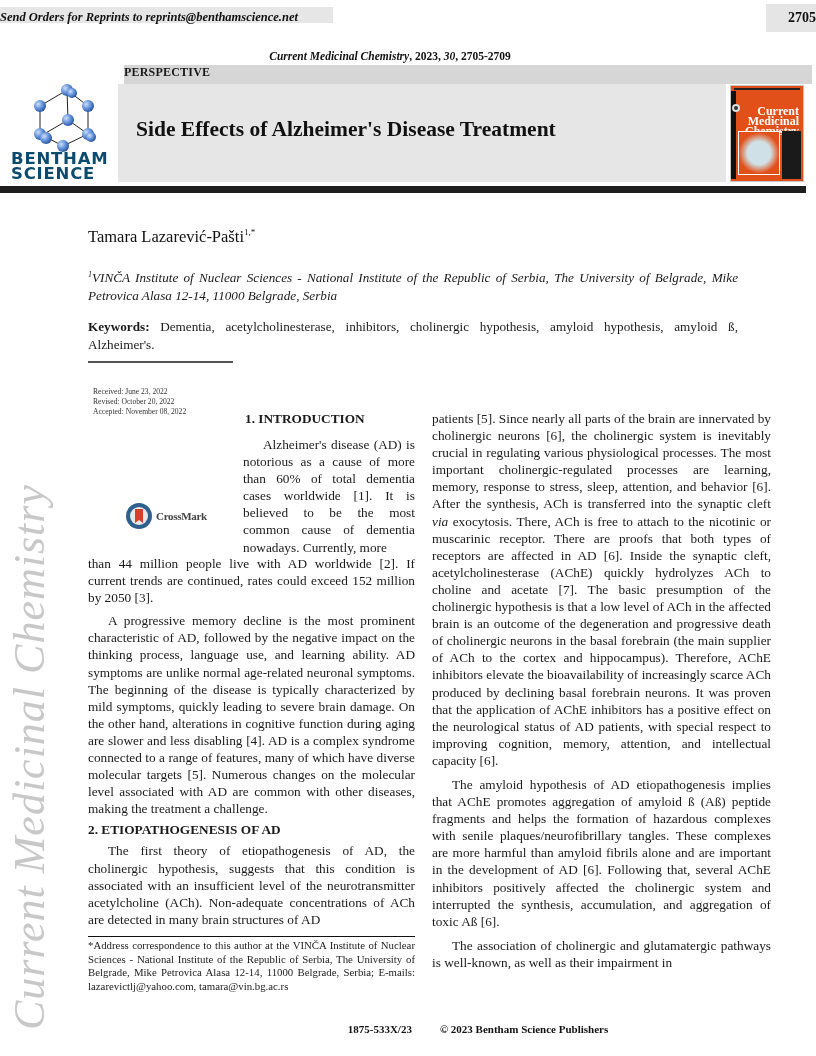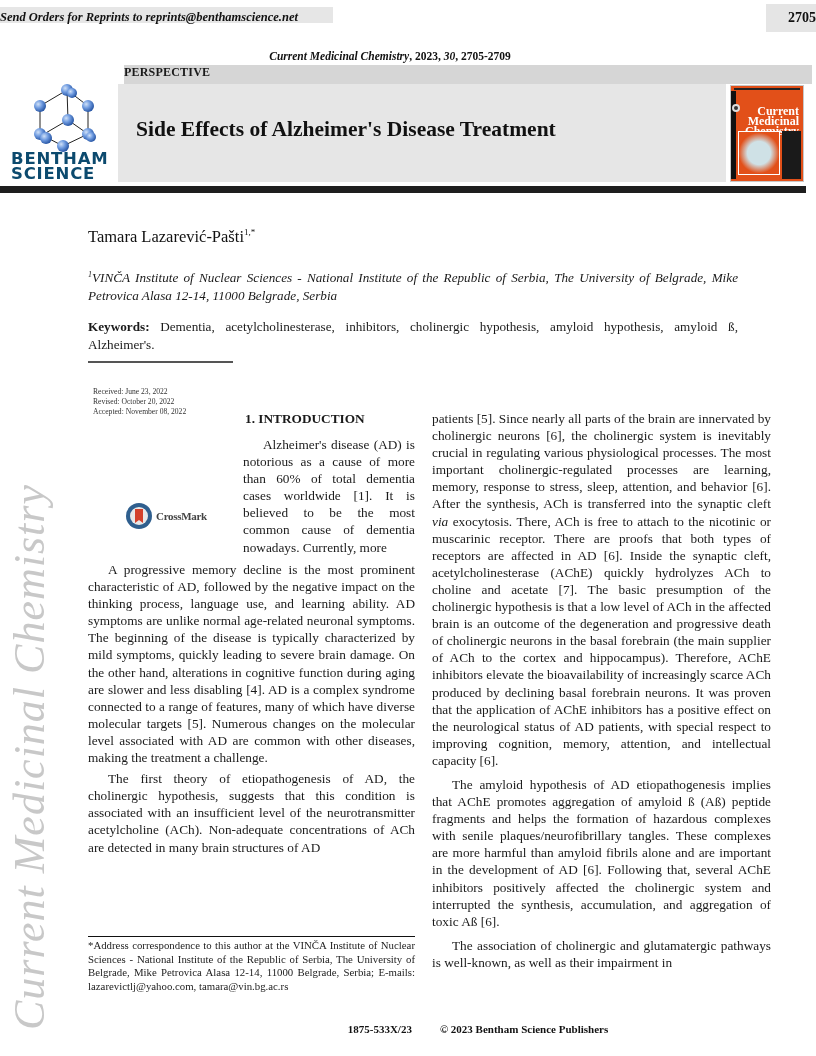--- a/index.html
+++ b/index.html
@@ -176,21 +176,23 @@
 </div>
 
 <div class="col intro-head">
     <h2>1. INTRODUCTION</h2>
   </div>
 <div class="col intro-wrap">
     <p>Alzheimer's disease (AD) is notorious as a cause of more than 60% of total dementia cases worldwide [1]. It is believed to be the most common cause of dementia nowadays. Currently, more</p>
   </div>
 
 <div class="col left-main" style="top:519px;">
+  <p style="text-indent:0;">than 44 million people live with AD worldwide [2]. If current trends are continued, rates could exceed 152 million by 2050 [3].</p>
   <p style="margin-top:6px;">A progressive memory decline is the most prominent characteristic of AD, followed by the negative impact on the thinking process, language use, and learning ability. AD symptoms are unlike normal age-related neuronal symptoms. The beginning of the disease is typically characterized by mild symptoms, quickly leading to severe brain damage. On the other hand, alterations in cognitive function during aging are slower and less disabling [4]. AD is a complex syndrome connected to a range of features, many of which have diverse molecular targets [5]. Numerous changes on the molecular level associated with AD are common with other diseases, making the treatment a challenge.</p>
+  <h2 style="margin-top:4px;">2. ETIOPATHOGENESIS OF AD</h2>
   <p style="margin-top:4px;">The first theory of etiopathogenesis of AD, the cholinergic hypothesis, suggests that this condition is associated with an insufficient level of the neurotransmitter acetylcholine (ACh). Non-adequate concentrations of ACh are detected in many brain structures of AD</p>
 </div>
 
 <div class="footnote-rule"></div>
 <div class="footnote">*Address correspondence to this author at the VINČA Institute of Nuclear Sciences - National Institute of the Republic of Serbia, The University of Belgrade, Mike Petrovica Alasa 12-14, 11000 Belgrade, Serbia; E-mails: lazarevictlj@yahoo.com, tamara@vin.bg.ac.rs</div>
 
 <div class="col right-col">
   <p style="text-indent:0;"><span>patients [5]. Since nearly all parts of the brain are innervated by cholinergic neurons [6], the cholinergic system is inevitably crucial in regulating various physiological processes. The most important cholinergic-regulated processes are learning, memory, response to stress, sleep, attention, and behavior [6]. After the synthesis, ACh is transferred into the synaptic cleft </span><i>via</i><span> exocytosis. There, ACh is free to attach to the nicotinic or muscarinic receptor. There are proofs that both types of receptors are affected in AD [6]. Inside the synaptic cleft, acetylcholinesterase (AChE) quickly hydrolyzes ACh to choline and acetate [7]. The basic presumption of the cholinergic hypothesis is that a low level of ACh in the affected brain is an outcome of the degeneration and progressive death of cholinergic neurons in the basal forebrain (the main supplier of ACh to the cortex and hippocampus). Therefore, AChE inhibitors elevate the bioavailability of increasingly scarce ACh produced by declining basal forebrain neurons. It was proven that the application of AChE inhibitors has a positive effect on the neurological status of AD patients, with special respect to improving cognition, memory, attention, and intellectual capacity [6].</span></p>
   <p style="margin-top:7px;">The amyloid hypothesis of AD etiopathogenesis implies that AChE promotes aggregation of amyloid ß (Aß) peptide fragments and helps the formation of hazardous complexes with senile plaques/neurofibrillary tangles. These complexes are more harmful than amyloid fibrils alone and are important in the development of AD [6]. Following that, several AChE inhibitors positively affected the cholinergic system and interrupted the synthesis, accumulation, and aggregation of toxic Aß [6].</p>
   <p style="margin-top:7px;">The association of cholinergic and glutamatergic pathways is well-known, as well as their impairment in</p>

